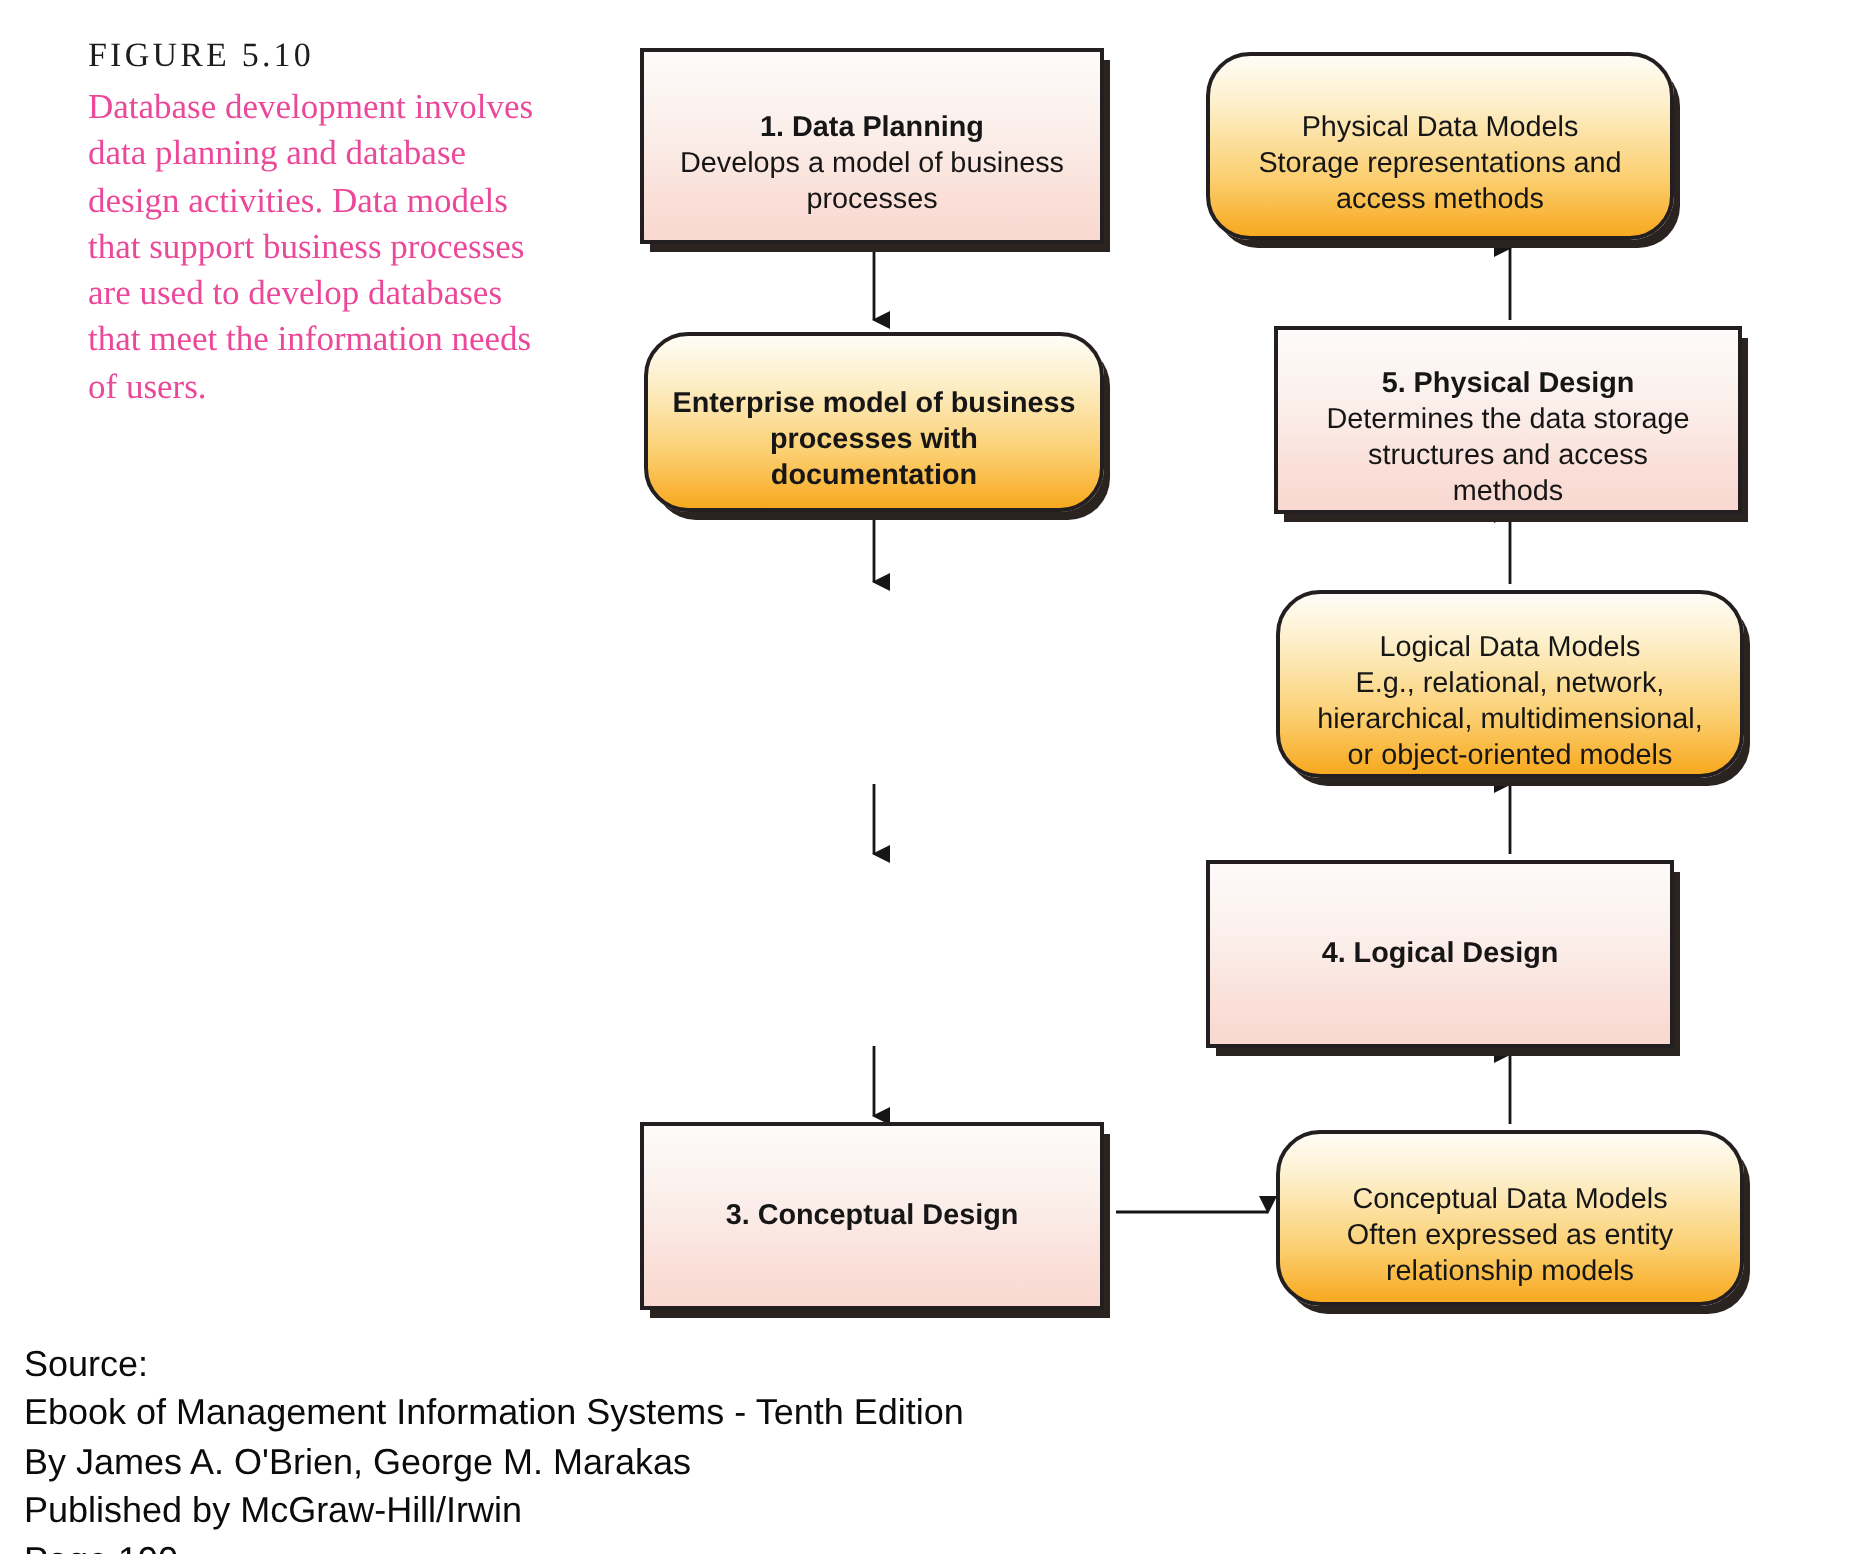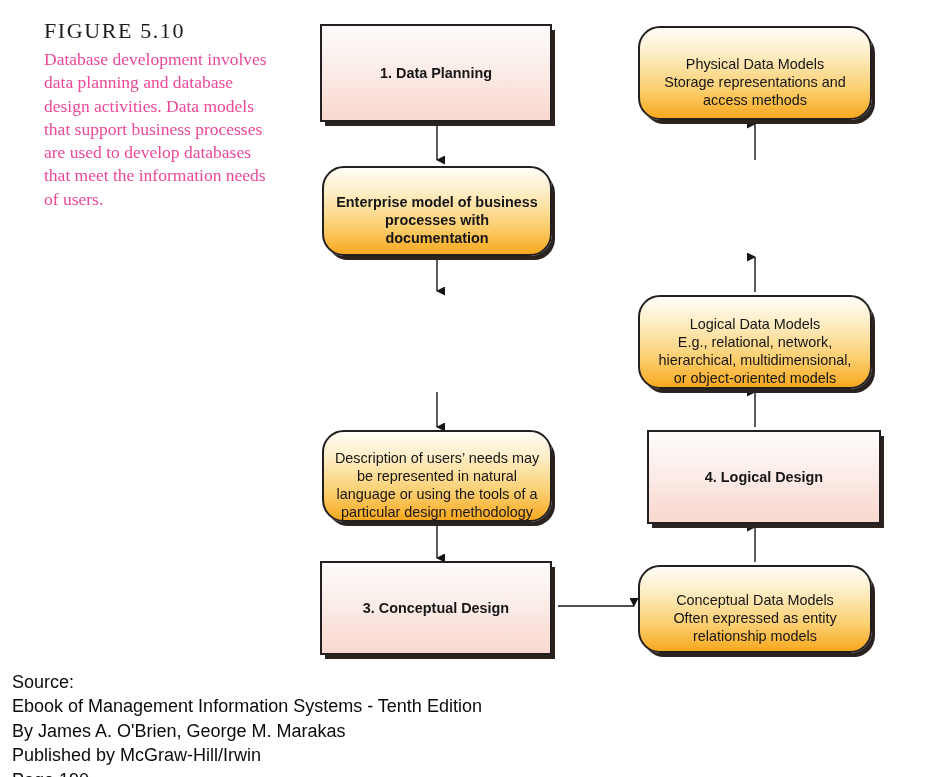--- a/index.html
+++ b/index.html
@@ -17,21 +17,21 @@
 
   
   #caption-block {
     position: absolute;
     left: 44px;
     top: 18px;
     width: 230px;
   }
   #figure-title {
     font-family: "Liberation Serif", serif;
-    font-size: 22px;
+    font-size: 17px;
     letter-spacing: 1.6px;
     color: #1d1d1d;
     margin: 0 0 4px 0;
     font-weight: 400;
   }
   #figure-caption {
     font-family: "Liberation Serif", serif;
     font-size: 17.5px;
     line-height: 1.33;
     color: #ec4899;
@@ -136,66 +136,66 @@
     <line x1="558" y1="606" x2="634" y2="606" stroke="#161616" stroke-width="1.4" marker-end="url(#arrow-right)"></line>
 
     <line x1="755" y1="562" x2="755" y2="527" stroke="#161616" stroke-width="1.4" marker-end="url(#arrow-up)"></line>
     <line x1="755" y1="427" x2="755" y2="392" stroke="#161616" stroke-width="1.4" marker-end="url(#arrow-up)"></line>
     <line x1="755" y1="292" x2="755" y2="257" stroke="#161616" stroke-width="1.4" marker-end="url(#arrow-up)"></line>
     <line x1="755" y1="160" x2="755" y2="124" stroke="#161616" stroke-width="1.4" marker-end="url(#arrow-up)"></line>
   </svg>
 
   <div class="node stage" style="left:320px; top:24px; width:232px; height:98px;">
     <span class="node-text">
-      <span class="node-head">1. Data Planning</span>
+      <span class="node-head">1. Data Planning</span><span>Develops a model of business
+processes</span>
     </span>
   </div>
 
   <div class="node artifact" style="left:322px; top:166px; width:230px; height:90px;font-weight:bold;">
     <span class="node-text">
       <span>Enterprise model of business
 processes with documentation</span>
     </span>
   </div>
 
 
-  <div class="node artifact" style="left:322px; top:430px; width:230px; height:92px;">
-    <span class="node-text">
-      <span>Description of users’ needs may
-be represented in natural
-language or using the tools of a
-particular design methodology</span>
-    </span>
-  </div>
 
   <div class="node stage" style="left:320px; top:561px; width:232px; height:94px;">
     <span class="node-text">
       <span class="node-head">3. Conceptual Design</span>
     </span>
   </div>
 
-  <div class="node artifact" style="left:638px; top:26px; width:234px; height:94px;">
+  <div class="node artifact" style="left:603px; top:26px; width:234px; height:94px;">
     <span class="node-text">
       <span>Physical Data Models
 Storage representations and
 access methods</span>
     </span>
   </div>
 
+  <div class="node stage" style="left:637px; top:163px; width:234px; height:94px;">
+    <span class="node-text">
+      <span class="node-head">5. Physical Design</span><span>Determines the data storage
+structures and access
+methods</span>
+    </span>
+  </div>
 
   <div class="node artifact" style="left:638px; top:295px; width:234px; height:94px;">
     <span class="node-text">
       <span>Logical Data Models
 E.g., relational, network,
 hierarchical, multidimensional,
 or object-oriented models</span>
     </span>
   </div>
 
-  <div class="node stage" style="left:647px; top:430px; width:234px; height:94px;">
+  <div class="node stage" style="left:603px; top:430px; width:234px; height:94px;">
     <span class="node-text">
       <span class="node-head">4. Logical Design</span>
     </span>
   </div>
 
   <div class="node artifact" style="left:638px; top:565px; width:234px; height:88px;justify-content:center;">
     <span class="node-text">
       <span>Conceptual Data Models
 Often expressed as entity
 relationship models</span>

